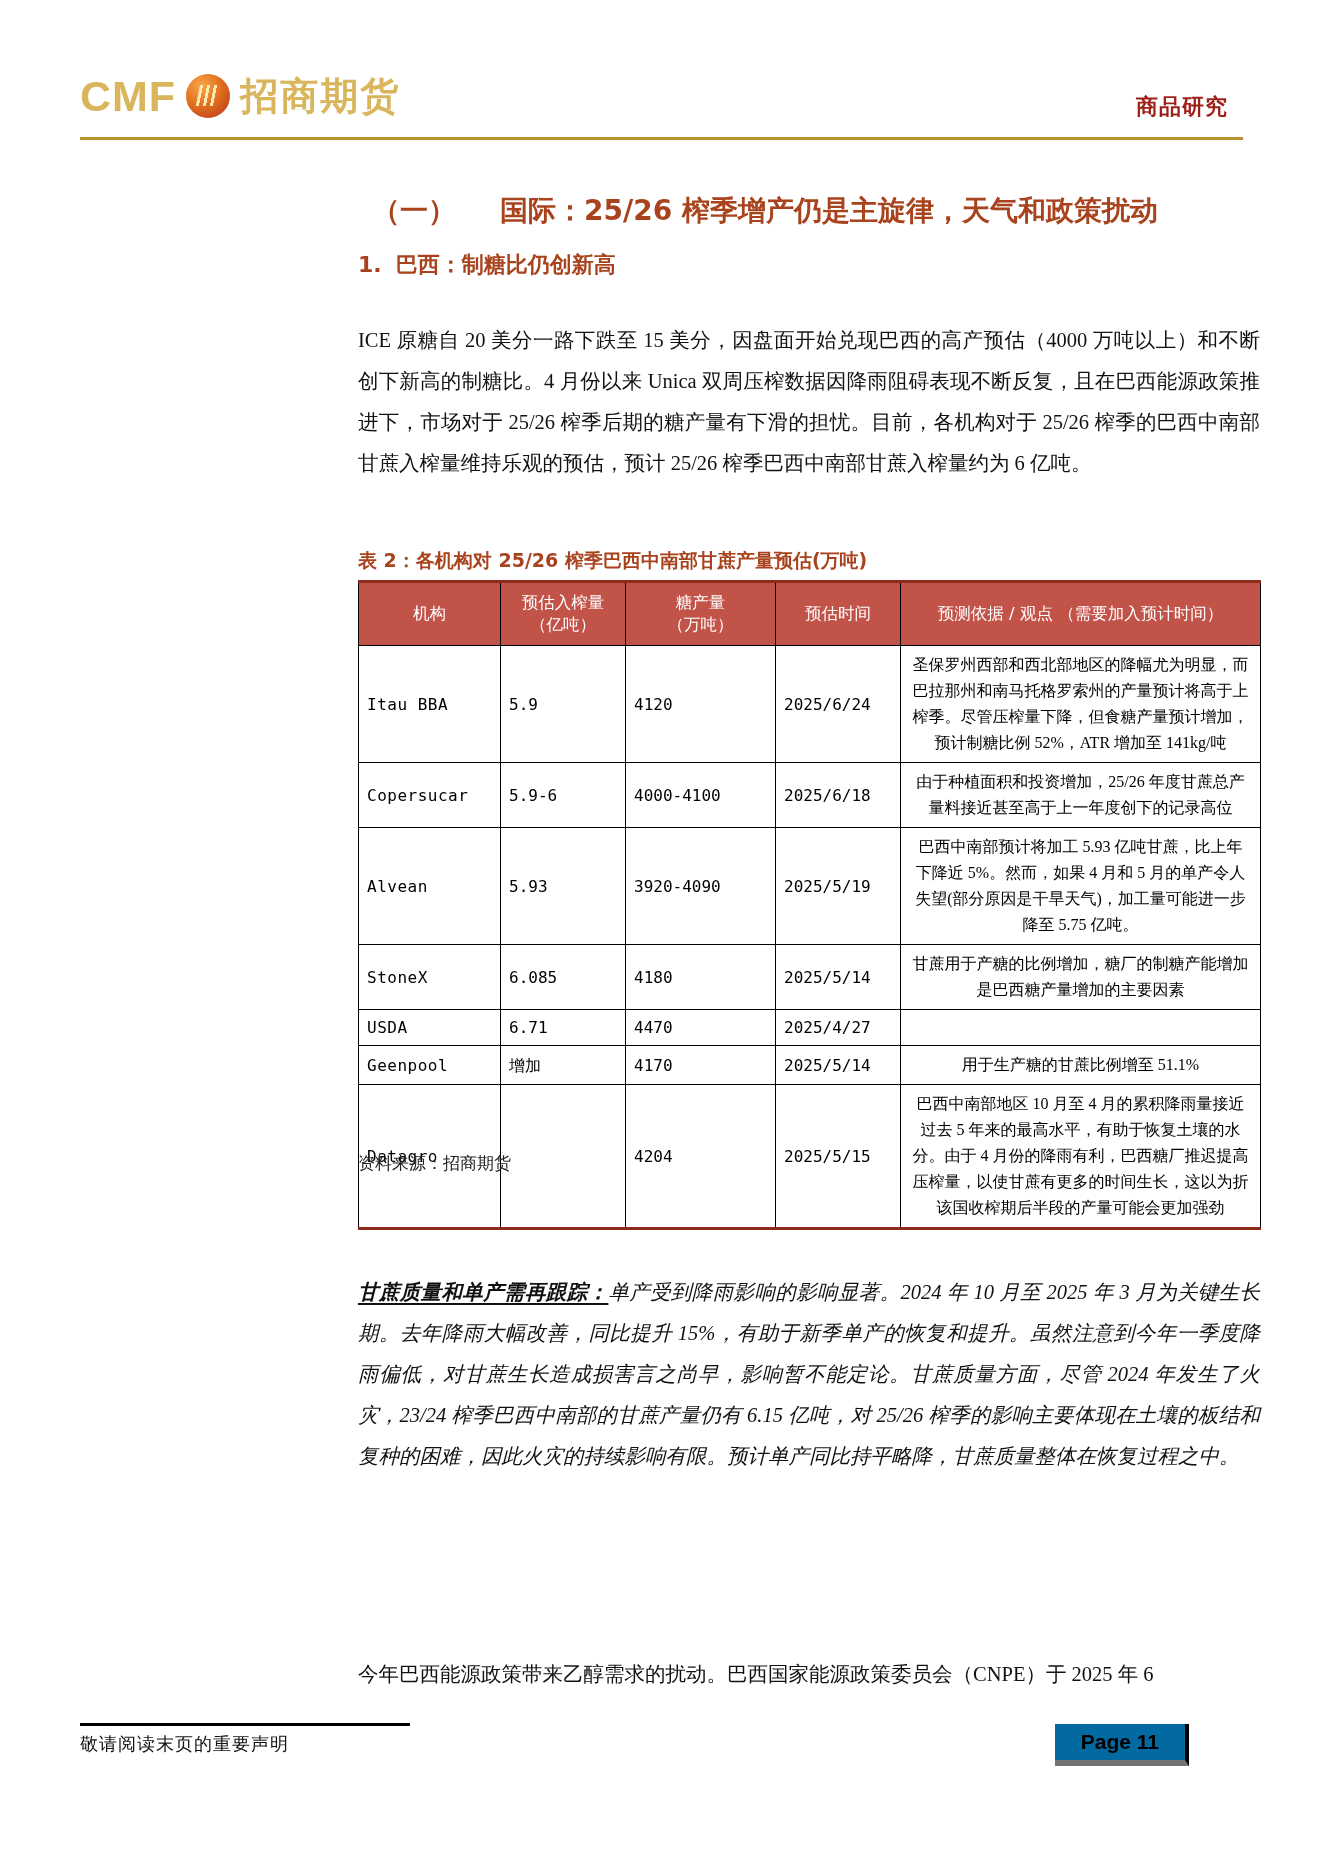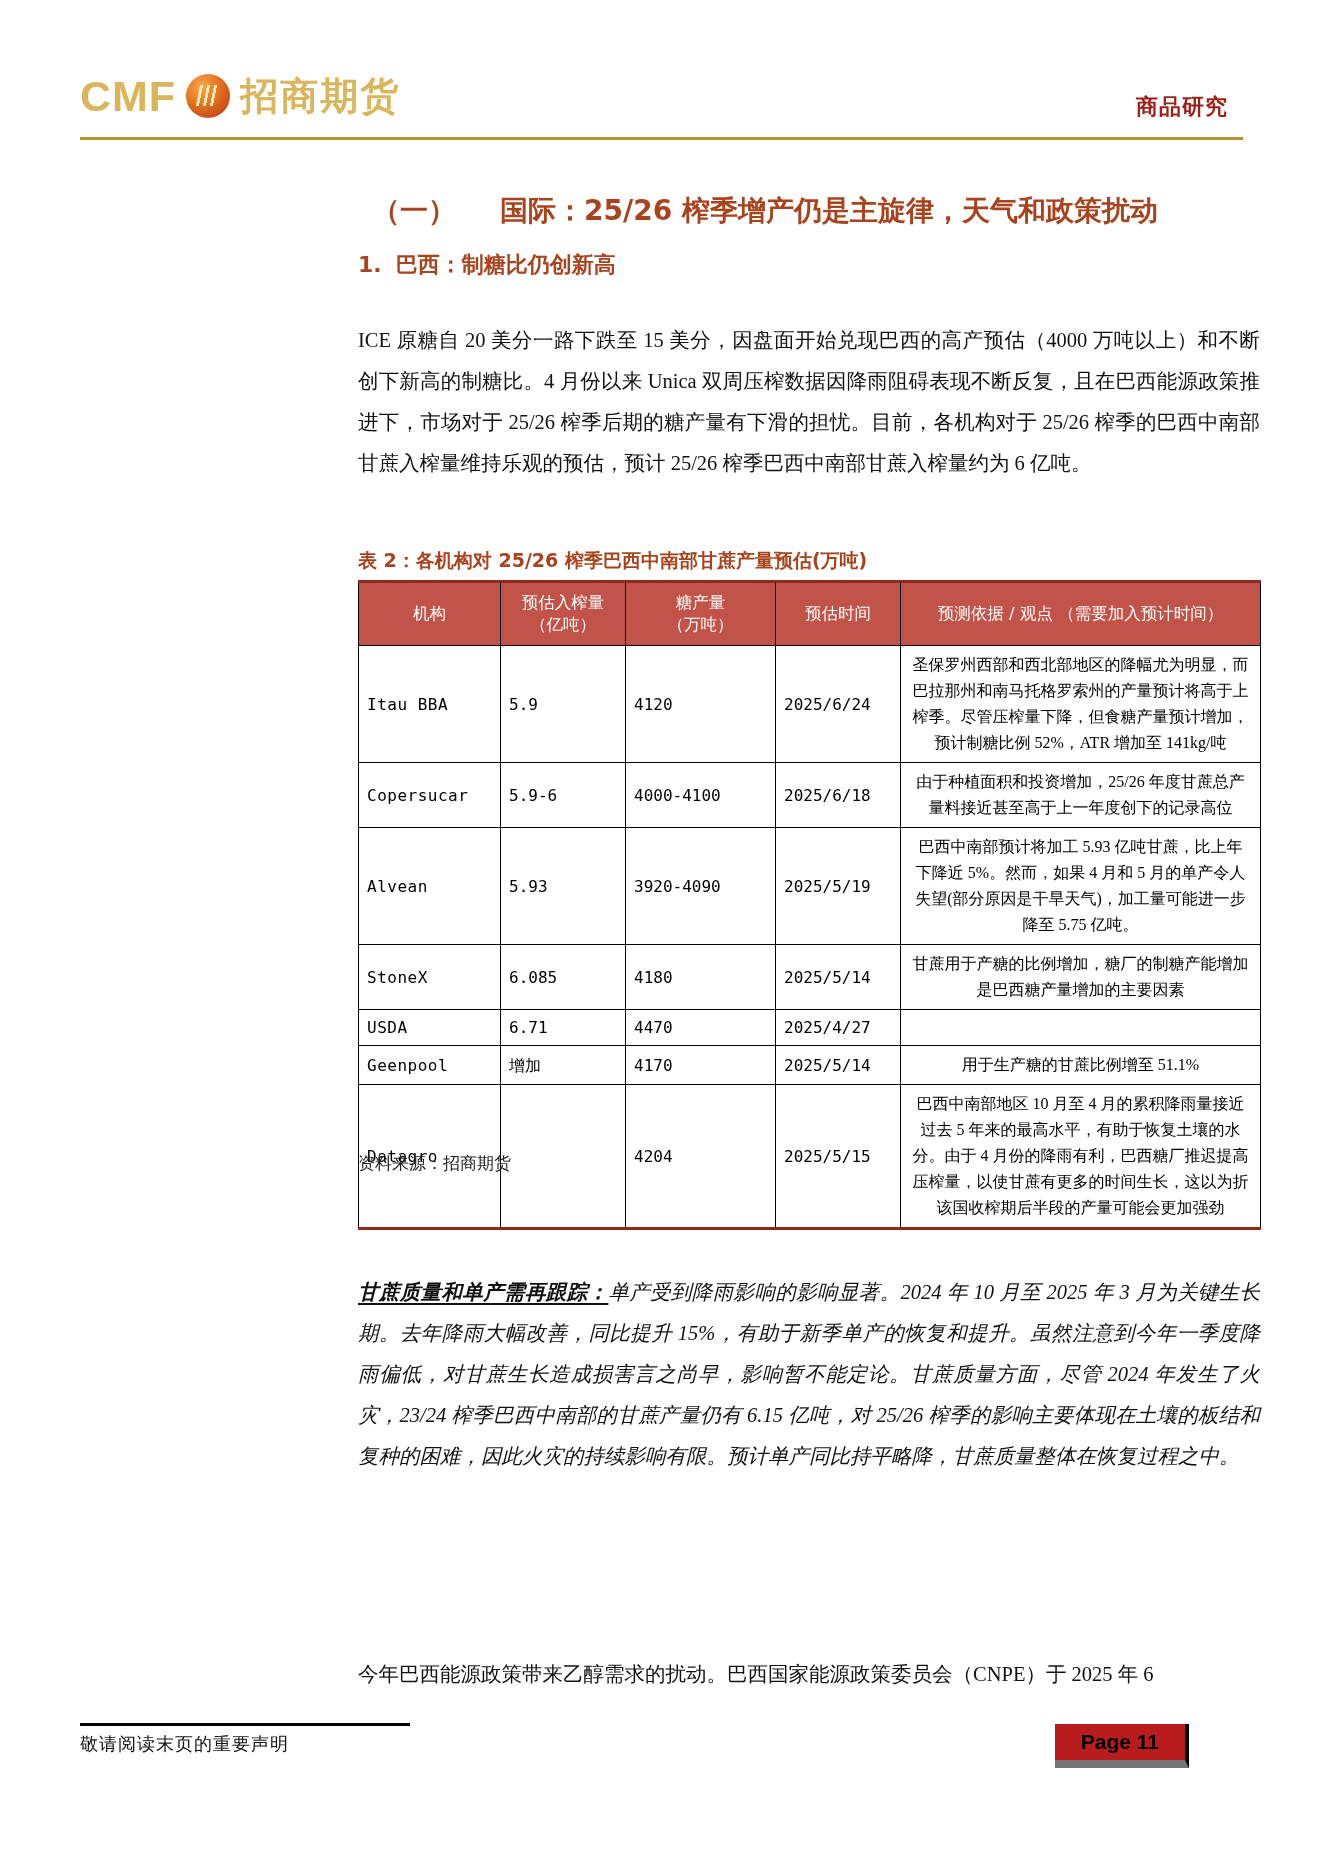--- a/index.html
+++ b/index.html
@@ -236,23 +236,23 @@
     left: 80px;
     top: 1732px;
     font-size: 18px;
     color: #111;
     letter-spacing: 1px;
   }
   .page-badge {
     position: absolute;
     right: 80px;
     top: 1724px;
-    background: #b91c1c;
+    background: #0369a1;
     border-right: 4px solid #000;
-    border-bottom: 8px solid #737373;
+    border-bottom: 6px solid #737373;
     padding: 6px 26px;
     font-family: "Liberation Sans", sans-serif;
     font-weight: bold;
     font-size: 21px;
     color: #000;
   }
 </style>
 </head>
 <body>
 

